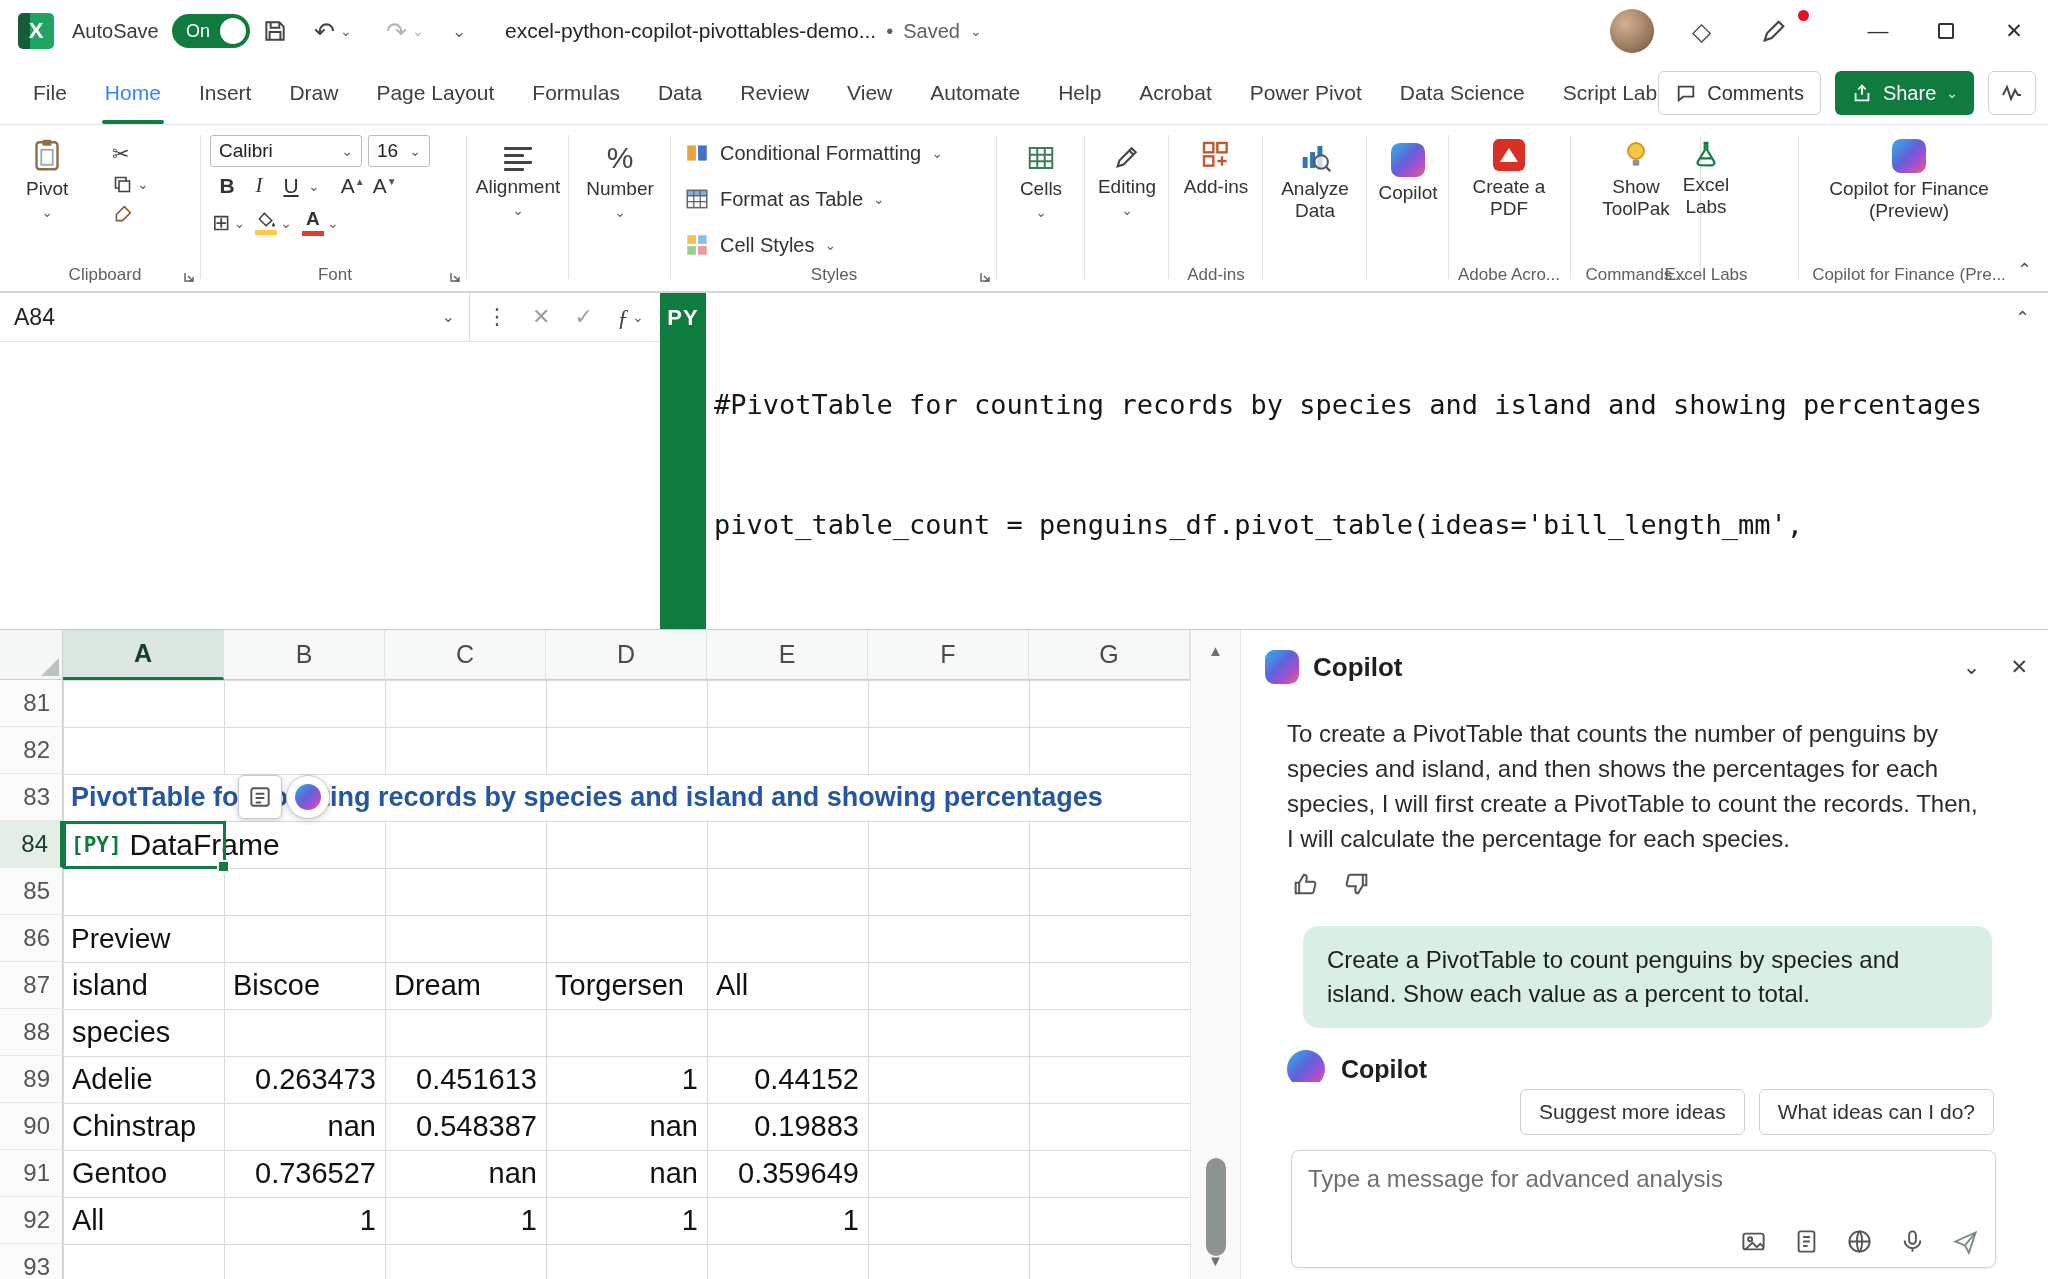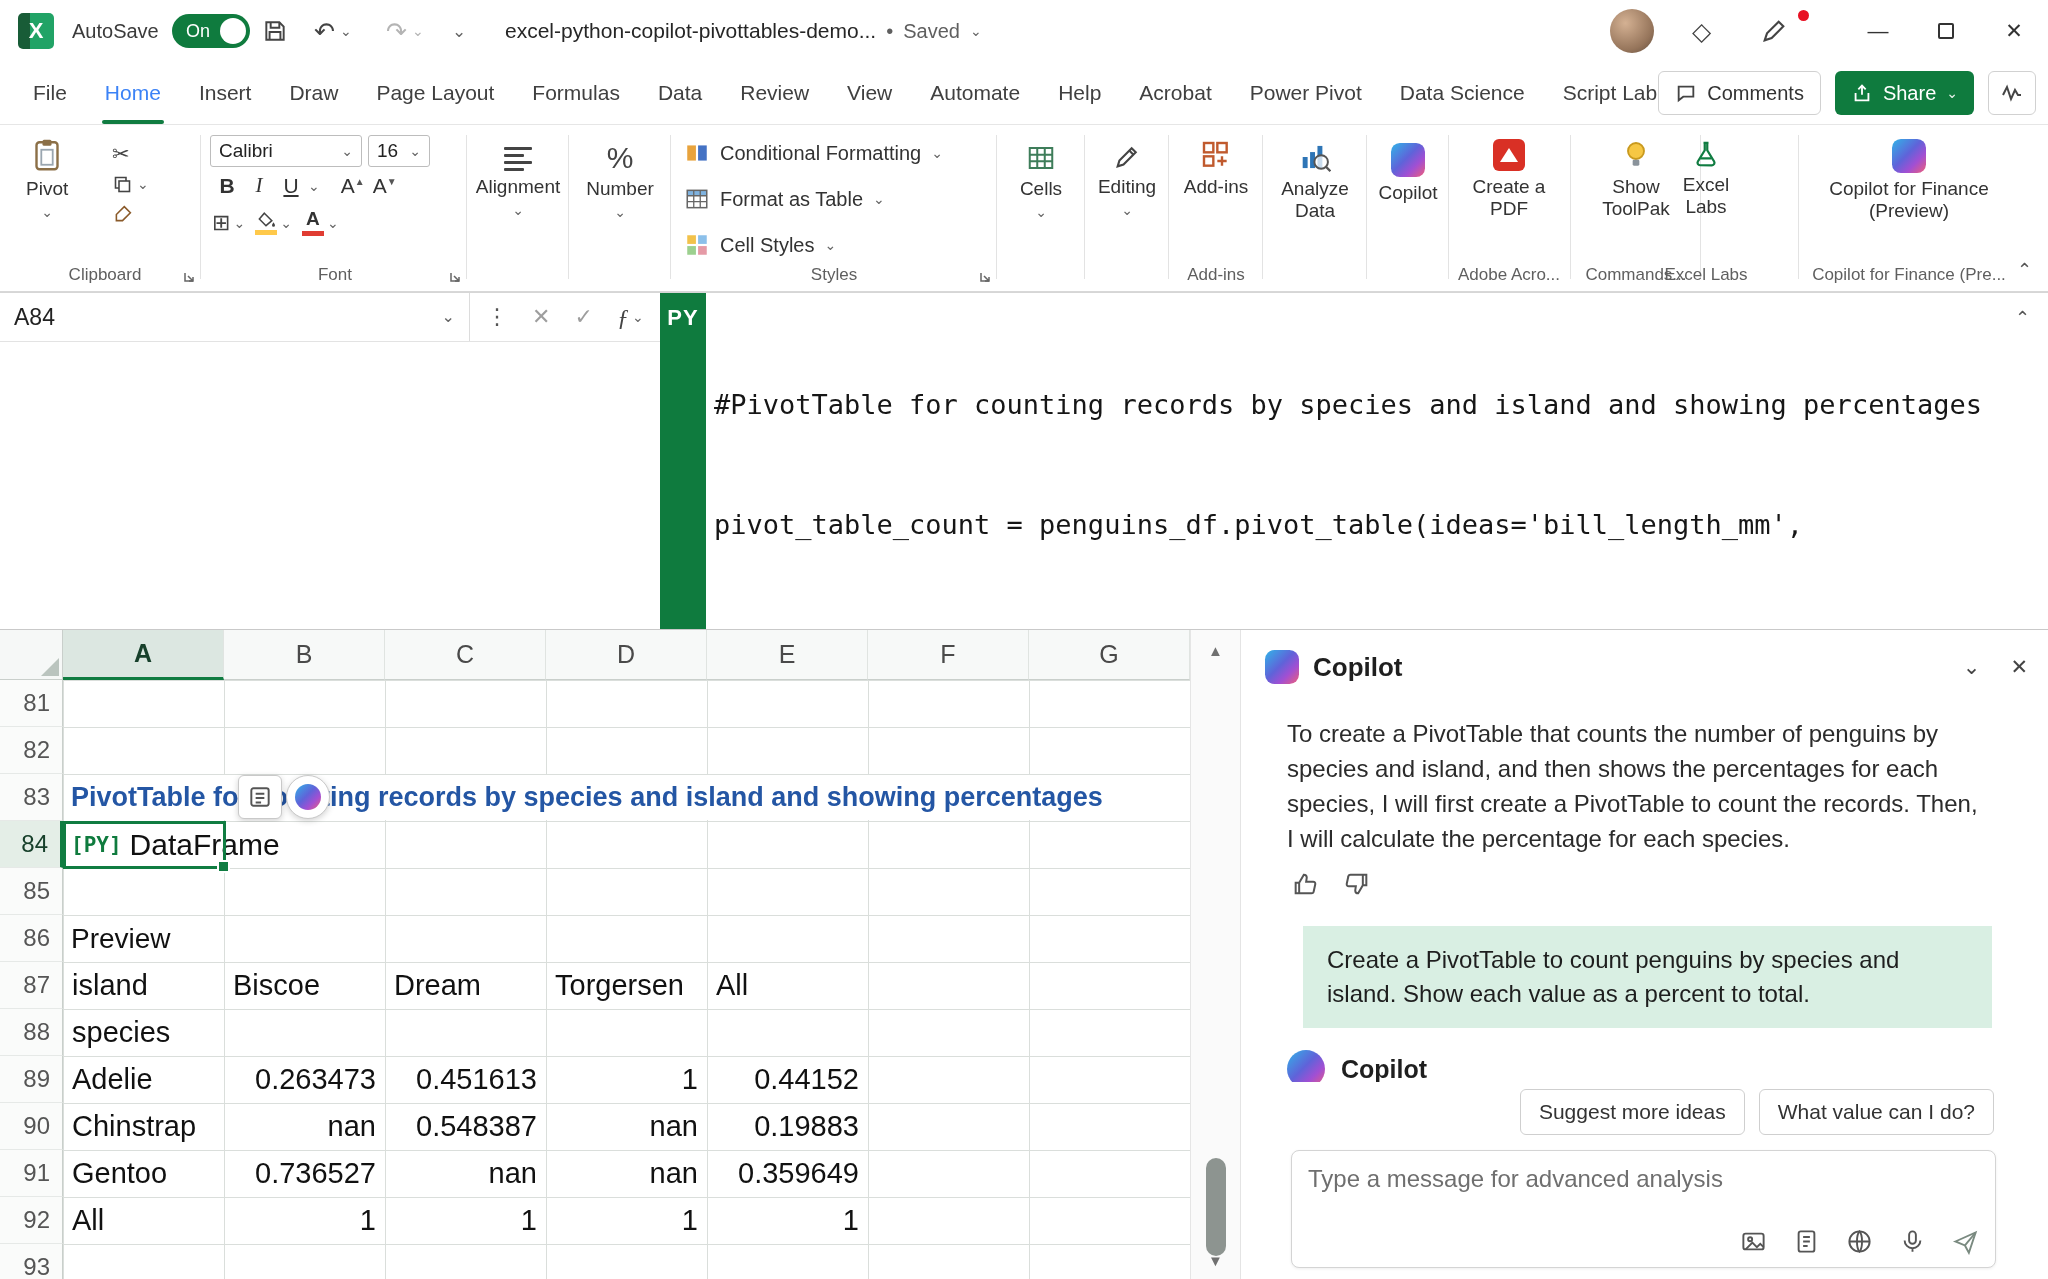--- a/index.html
+++ b/index.html
@@ -102,21 +102,21 @@
 .vs-thumb{position:absolute;left:15px;width:20px;top:528px;height:98px;background:#8D9490;border-radius:10px}
 
 #copilot{position:absolute;left:1240px;top:630px;width:808px;height:649px;background:#fff;border-left:1px solid #e4e4e4}
 .cp-head{position:absolute;left:24px;right:20px;top:0;height:74px;display:flex;align-items:center;gap:14px}
 .cp-logo{width:34px;height:34px;border-radius:28%;background:linear-gradient(135deg,#31b4e8,#5f63d9 45%,#a14fd3 70%,#ef5f78)}
 .cp-title{font-size:26px;font-weight:bold;color:#1f1f1f}
 .cp-headic{display:flex;gap:30px;margin-left:auto;align-items:center}
 .cp-headic span{font-size:21px;color:#444}
 .cp-msg{position:absolute;left:46px;right:58px;top:86px;font-size:24px;line-height:35px;color:#2b2b2b}
 .cp-thumbs{position:absolute;left:50px;top:240px;display:flex;gap:24px}
-.cp-bubble{position:absolute;left:62px;right:56px;top:296px;background:#D9EFE3;border-radius:0;padding:17px 24px;font-size:24px;line-height:34px;color:#1e1e1e}
+.cp-bubble{position:absolute;left:62px;right:56px;top:296px;background:#D9EFE3;border-radius:15px;padding:17px 24px;font-size:24px;line-height:34px;color:#1e1e1e}
 .cp-next{position:absolute;left:46px;top:420px;display:flex;gap:16px;align-items:center}
 .cp-next .cp-logo{width:38px;height:38px;border-radius:50%}
 .cp-next-name{font-size:25px;font-weight:bold;color:#1f1f1f}
 .cp-actions{position:absolute;left:0;right:0;top:452px;height:60px;background:#fff;display:flex;justify-content:flex-end;align-items:center;gap:14px;padding-right:54px;z-index:3}
 .cp-btn{height:46px;border:1px solid #cfcfcf;border-radius:6px;background:#fff;padding:0 18px;font-size:21px;color:#333;display:flex;align-items:center}
 .cp-inputwrap{position:absolute;left:50px;right:52px;top:520px;height:118px;background:#fff;border:1px solid #d4d4d4;border-radius:8px;box-shadow:0 1px 3px rgba(0,0,0,.07);z-index:3;padding:14px 16px}
 .cp-inputwrap input{width:70%;border:none;outline:none;font-size:24px;color:#333;font-family:Liberation Sans, sans-serif}
 .cp-inputwrap input::placeholder{color:#6f6f6f}
 .cp-inputicons{position:absolute;right:16px;bottom:12px;display:flex;gap:26px;align-items:center}
 </style>
@@ -621,21 +621,21 @@
         </svg>
       </span>
   </div>
   <div class="cp-bubble">Create a PivotTable to count penguins by species and island. Show each value as a percent to total.</div>
   <div class="cp-next">
     <span class="cp-logo"></span>
     <span class="cp-next-name">Copilot</span>
   </div>
   <div class="cp-actions">
     <div class="cp-btn">Suggest more ideas</div>
-    <div class="cp-btn">What value can I do?</div>
+    <div class="cp-btn">What ideas can I do?</div>
   </div>
   <div class="cp-inputwrap">
     <input type="text" placeholder="Type a message for advanced analysis" style="">
     <div class="cp-inputicons">
       <span>
           <svg width="27" height="27" viewBox="0 0 24 24" fill="none" stroke="#555" stroke-width="1.7">
             <rect x="3" y="5" width="18" height="14" rx="2"></rect>
             <circle cx="9" cy="10" r="1.8"></circle>
             <path d="M5 19l6-6 4 4 3-3 3 3"></path>
           </svg>

